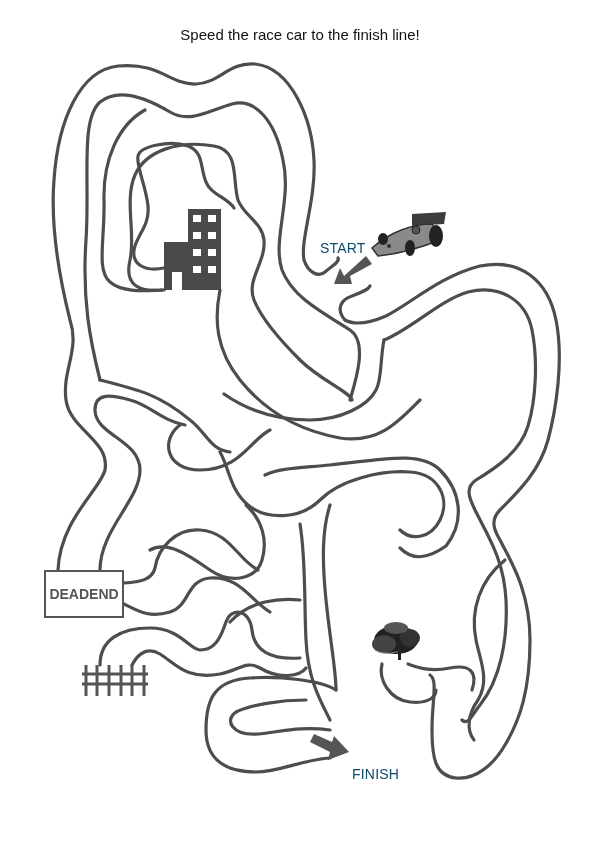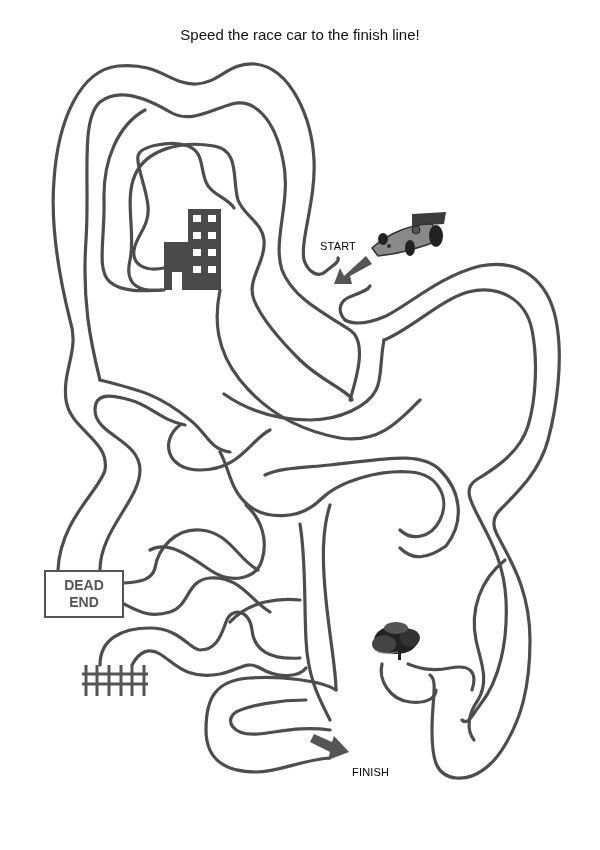--- a/index.html
+++ b/index.html
@@ -1,20 +1,20 @@
 <!DOCTYPE html>
 <html><head>
   <meta charset="utf-8">
   <style>
     html, body { margin: 0; padding: 0; background: #ffffff; }
     body { width: 600px; height: 850px; position: relative; overflow: hidden; font-family: "Liberation Sans", sans-serif; }
     .title { position: absolute; top: 26px; left: 0; width: 600px; text-align: center; font-size: 15px; color: #111; }
     svg.maze { position: absolute; left: 0; top: 0; }
-    .lbl { position: absolute; font-size: 11px; color: #000000; letter-spacing: 0.2px; }
-    .dead-end { position: absolute; left: 44px; top: 570px; width: 80px; height: 48px; border: 2px solid #555; background: #fff; box-sizing: border-box; display: flex; flex-direction: column; align-items: center; justify-content: center; font-weight: bold; font-size: 14px; color: #555; line-height: 17px; }
+    .lbl { position: absolute; font-size: 14px; color: #0c4a6e; letter-spacing: 0.2px; }
+    .dead-end { position: absolute; left: 44px; top: 570px; width: 80px; height: 48px; border: 2px solid #555; background: #fff; box-sizing: border-box; display: flex; flex-direction: row; align-items: center; justify-content: center; font-weight: bold; font-size: 14px; color: #555; line-height: 17px; }
   </style>
 </head>
 <body>
 
 <div class="title">Speed the race car to the finish line!</div>
 
 <svg class="maze" width="600" height="850" viewBox="0 0 600 850">
   <g fill="none" stroke="#4d4d4d" stroke-width="3.2" stroke-linecap="round" stroke-linejoin="round">
 
     <path d="M 58 570 C 60 520, 100 490, 105 470 C 110 440, 70 430, 66 400 C 62 370, 80 350, 70 320 C 60 280, 50 230, 54 180 C 58 120, 80 70, 118 66 C 160 62, 170 85, 196 84 C 220 83, 228 62, 255 64 C 292 68, 312 120, 314 160 C 316 200, 300 240, 304 260 C 308 272, 318 278, 325 272 C 332 266, 340 262, 338 258"></path>

